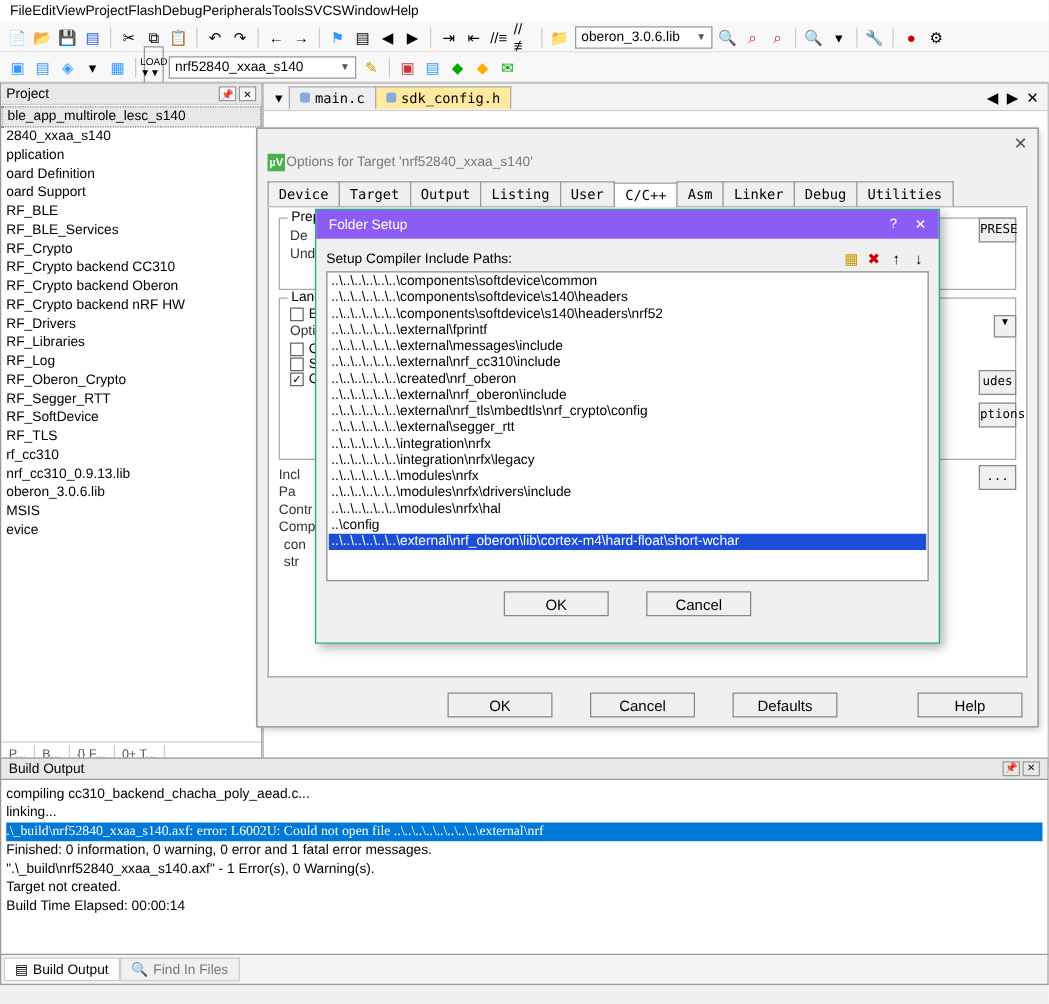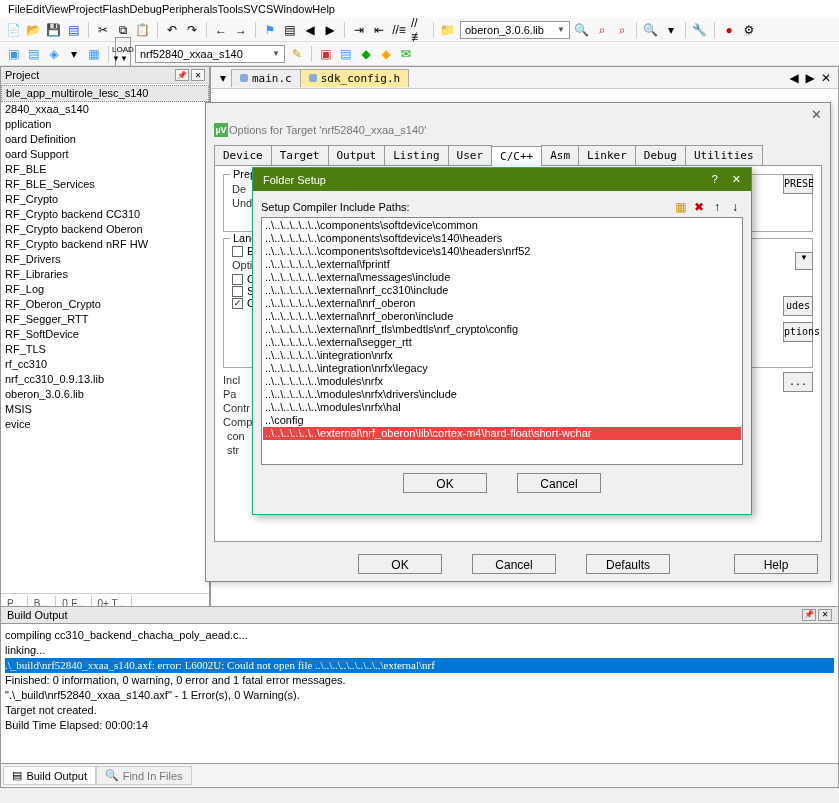--- a/index.html
+++ b/index.html
@@ -39,29 +39,29 @@
   .group { border: 1px solid #aaa; padding: 6px 8px 8px 8px; margin-bottom: 6px; position: relative; }
   .group .legend { position: absolute; top: -7px; left: 6px; background: #fff; padding: 0 3px; font-size: 11px; }
   .opt-label { display: block; margin: 2px 0; color: #333; }
   .chk { display: flex; align-items: center; gap: 4px; }
   .chk .box { width: 11px; height: 11px; border: 1px solid #666; background: #fff; display: inline-flex; align-items: center; justify-content: center; font-size: 9px; }
   .btnrow { display: flex; justify-content: center; gap: 10px; padding: 6px 0; }
   .winbtn { min-width: 84px; height: 20px; border: 1px solid #888; background: #f0f0f0; text-align: center; line-height: 20px; font-size: 12px; }
   .side-btn { width: 30px; height: 20px; border: 1px solid #888; background: #f0f0f0; font-family: monospace; font-size: 10px; text-align: center; line-height: 18px; }
   
   .folder-dialog { position: absolute; left: 252px; top: 167px; width: 500px; height: 348px; background: #f0f0f0; border: 1px solid #2a8; z-index: 20; box-shadow: 3px 3px 8px rgba(0,0,0,.3); }
-  .fd-title { background: #4d7c0f; color: #fff; padding: 5px 10px; display: flex; align-items: flex-end; justify-content: space-between; font-size: 12px; gap: 48px; }
+  .fd-title { background: #8b5cf6; color: #fff; padding: 5px 10px; display: flex; align-items: flex-end; justify-content: space-between; font-size: 12px; gap: 48px; }
   .fd-title .ctrls { display: flex; gap: 14px; font-size: 13px; }
   .fd-body { padding: 8px; }
   .fd-label { font-size: 11px; margin-bottom: 2px; display: flex; justify-content: space-between; align-items: center; }
   .fd-icons { display: flex; gap: 2px; }
   .fd-icons span { width: 16px; height: 16px; display: inline-flex; align-items: center; justify-content: center; font-size: 12px; }
   .fd-list { border: 1px solid #888; background: #fff; height: 248px; overflow: hidden; font-family: monospace; font-size: 11px; line-height: 13px; padding: 1px; }
   .fd-item { padding: 0 2px; white-space: nowrap; }
-  .fd-item.selected { background: #ef4444; color: #fff; }
+  .fd-item.selected { background: #1d4ed8; color: #fff; }
   .fd-btns { display: flex; justify-content: center; gap: 30px; padding: 8px 0 0 0; }
   
   .build-panel { position: absolute; left: 0; top: 606px; width: 839px; }
   .bo-title { background: #e8e8e8; border: 1px solid #999; padding: 2px 6px; display: flex; justify-content: space-between; }
   .bo-body { border: 1px solid #999; border-top: none; background: #fff; height: 140px; padding: 4px; font-family: monospace; font-size: 12px; line-height: 15px; overflow: hidden; }
   .bo-line.err { background: #0078d7; color: #fff; font-family: Liberation Serif, serif; }
   .bo-tabs { display: flex; gap: 0; border: 1px solid #999; border-top: none; background: #f4f4f4; padding: 2px; }
   .bo-tab { padding: 2px 8px; border: 1px solid #ccc; background: #fff; font-size: 11px; display: inline-flex; align-items: center; gap: 4px; }
   .bo-tab.inactive { background: #f0f0f0; color: #777; }
   .flex-spacer { flex: 1; }
@@ -289,21 +289,21 @@
         <span>↓</span>
       </span>
     </div>
     <div class="fd-list" id="fdlist">
         <div class="fd-item">..\..\..\..\..\..\components\softdevice\common</div>
         <div class="fd-item">..\..\..\..\..\..\components\softdevice\s140\headers</div>
         <div class="fd-item">..\..\..\..\..\..\components\softdevice\s140\headers\nrf52</div>
         <div class="fd-item">..\..\..\..\..\..\external\fprintf</div>
         <div class="fd-item">..\..\..\..\..\..\external\messages\include</div>
         <div class="fd-item">..\..\..\..\..\..\external\nrf_cc310\include</div>
-        <div class="fd-item">..\..\..\..\..\..\external\nrf_oberon</div>
+        <div class="fd-item">..\..\..\..\..\..\created\nrf_oberon</div>
         <div class="fd-item">..\..\..\..\..\..\external\nrf_oberon\include</div>
         <div class="fd-item">..\..\..\..\..\..\external\nrf_tls\mbedtls\nrf_crypto\config</div>
         <div class="fd-item">..\..\..\..\..\..\external\segger_rtt</div>
         <div class="fd-item">..\..\..\..\..\..\integration\nrfx</div>
         <div class="fd-item">..\..\..\..\..\..\integration\nrfx\legacy</div>
         <div class="fd-item">..\..\..\..\..\..\modules\nrfx</div>
         <div class="fd-item">..\..\..\..\..\..\modules\nrfx\drivers\include</div>
         <div class="fd-item">..\..\..\..\..\..\modules\nrfx\hal</div>
         <div class="fd-item">..\config</div>
         <div class="fd-item selected">..\..\..\..\..\..\external\nrf_oberon\lib\cortex-m4\hard-float\short-wchar</div>

